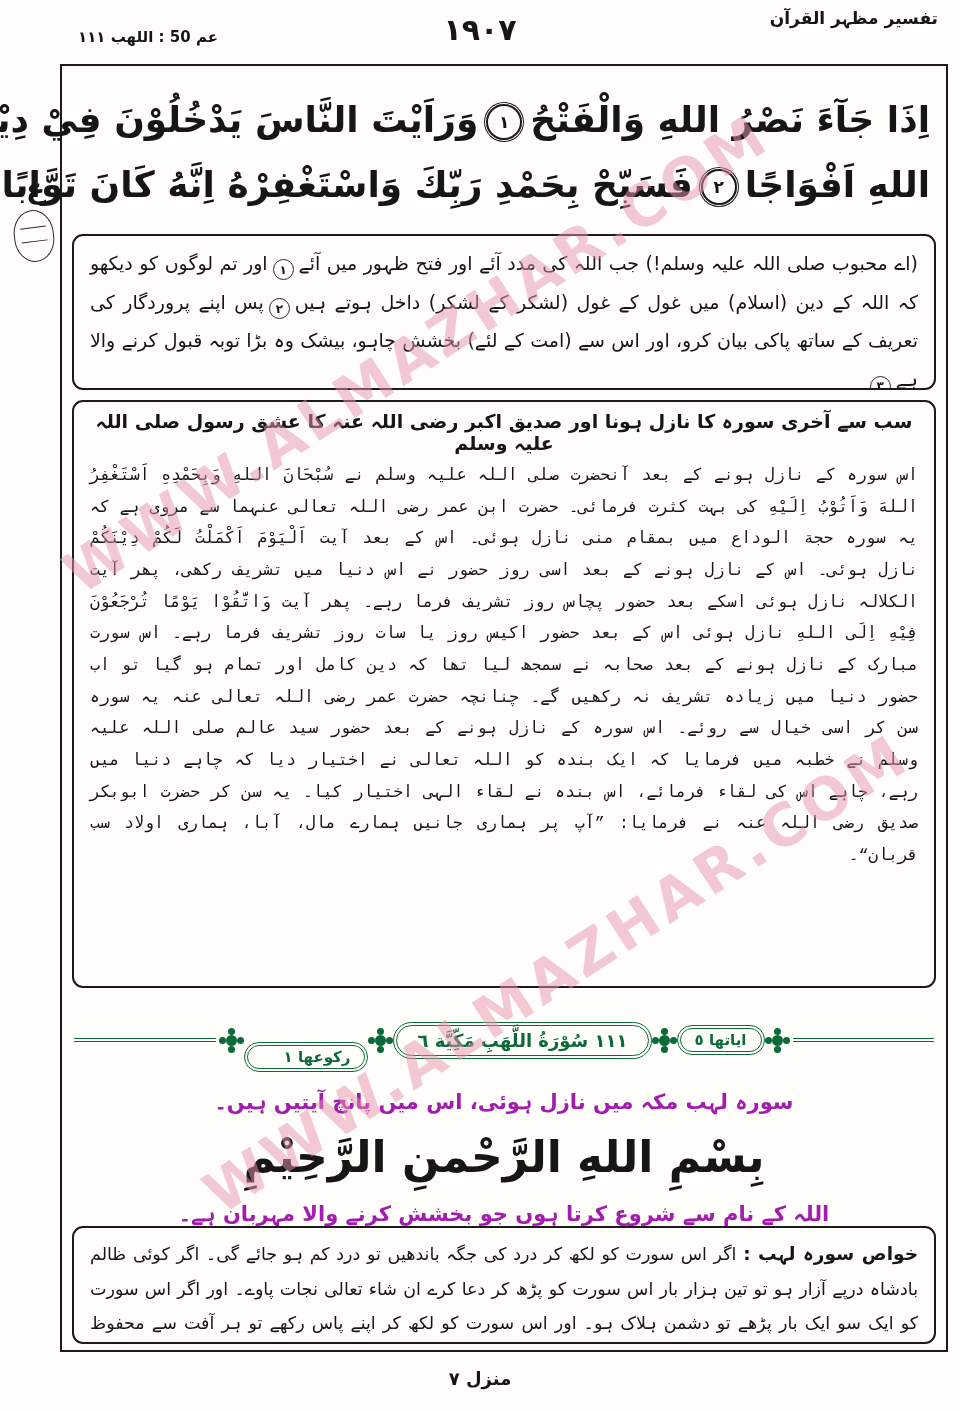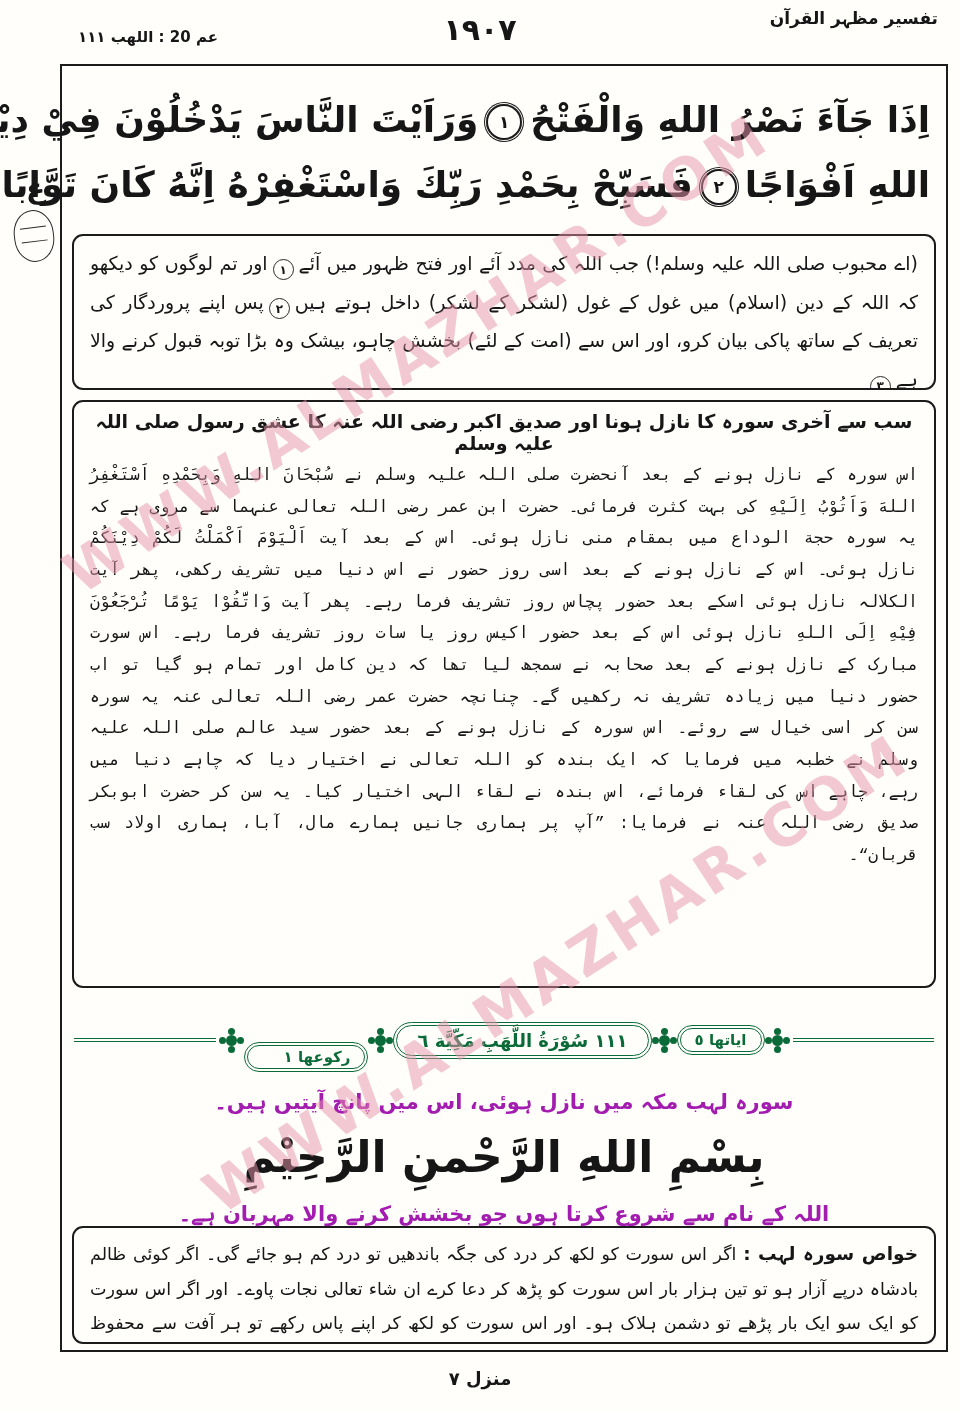--- a/index.html
+++ b/index.html
@@ -105,21 +105,21 @@
   .wm2 { left:210px; top:1165px; }
 </style>
 </head>
 <body>
 
 <div class="page">
 
   <div class="header">
     <div class="h-title">تفسیر مظہر القرآن</div>
     <div class="h-page">١٩٠٧</div>
-    <div class="h-juz">عم 20 : اللهب ۱۱۱</div>
+    <div class="h-juz">عم 50 : اللهب ۱۱۱</div>
   </div>
 
   <div class="margin-ain">ع</div>
   <div class="margin-seal"></div>
 
   <div class="wm wm1">WWW.ALMAZHAR.COM</div>
   <div class="wm wm2">WWW.ALMAZHAR.COM</div>
 
   <div class="frame">
 

